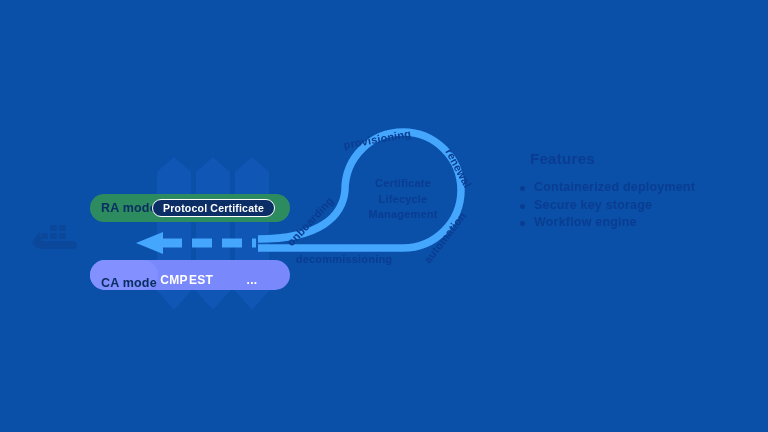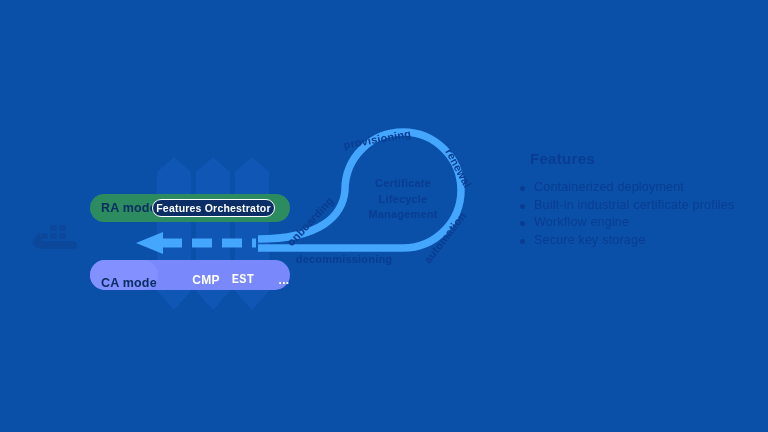--- a/index.html
+++ b/index.html
@@ -19,43 +19,43 @@
 
   .pill-label{position:absolute;font-weight:700;font-size:12.5px;color:var(--pill-text);letter-spacing:.2px;}
   .ra-label{left:101px;top:201px;}
   .ca-label{left:101px;top:276px;}
 
   .column{position:absolute;top:157px;width:34px;height:153px;background:var(--column);
     clip-path:polygon(50% 0,100% 9.8%,100% 87.6%,50% 100%,0 87.6%,0 9.8%);}
   .col-1{left:157px;} .col-2{left:196px;} .col-3{left:235px;}
 
   .proto-label{position:absolute;top:273px;width:34px;text-align:center;font-weight:700;
-    font-size:12px;color:var(--white);letter-spacing:.3px;margin-left:32px;}
-  .proto-1{left:157px;} .proto-2{left:194px;font-family:Liberation Mono, monospace;} .proto-3{left:235px;}
+    font-size:12px;color:var(--white);letter-spacing:.3px;}
+  .proto-1{left:157px;} .proto-2{left:184px;} .proto-3{left:235px;}
 
   .orchestrator{position:absolute;left:152px;top:199px;width:123px;height:18px;background:var(--navy-pill);
     border:1.5px solid var(--white);border-radius:11px;display:flex;align-items:center;justify-content:center;
     color:var(--white);font-weight:700;font-size:10.5px;letter-spacing:.2px;box-sizing:border-box;}
 
   svg.overlay{position:absolute;left:0;top:0;z-index:4;}
   .loop-path{fill:none;stroke:var(--loop);stroke-width:7.5;}
   .dash-line{stroke:var(--loop);stroke-width:9;stroke-dasharray:20 10;fill:none;}
   .arrow-head{fill:var(--loop);}
   .loop-word{fill:var(--dark-text);font-weight:700;font-size:11px;letter-spacing:.2px;
     font-family:"Liberation Sans",sans-serif;}
   .docker{position:absolute;left:30px;top:222px;z-index:1;}
   .docker *{fill:var(--docker);}
 
   .loop-center{position:absolute;left:348px;top:176px;width:110px;text-align:center;z-index:5;
     color:var(--dark-text);font-weight:700;font-size:11px;line-height:15.5px;letter-spacing:.2px;}
 
   .features{position:absolute;left:518px;top:150px;width:240px;z-index:5;color:var(--dark-text);}
   .features h2{margin:0 0 12px 12px;font-size:15px;font-weight:700;letter-spacing:.3px;}
   .features ul{list-style:none;margin:0;padding:0;}
-  .features li{position:relative;padding-left:16px;font-size:12.5px;font-weight:400;
+  .features li{position:relative;padding-left:16px;font-size:12.5px;font-weight:700;
     line-height:17.5px;letter-spacing:.2px;}
   .features li::before{content:"";position:absolute;left:2px;top:7px;width:5px;height:5px;
     border-radius:50%;background:var(--dark-text);}
 
   .z2{z-index:2;} .z3{z-index:3;} .z5{z-index:5;}
 </style>
 </head>
 <body>
 
 <div class="stage">
@@ -85,35 +85,34 @@
     <text class="loop-word" x="378" y="143" text-anchor="middle" transform="rotate(-10 378 143)">provisioning</text>
     <text class="loop-word" x="455" y="170" text-anchor="middle" transform="rotate(62 455 170)">renewal</text>
     <text class="loop-word" x="448" y="240" text-anchor="middle" transform="rotate(-52 448 240)">automation</text>
     <text class="loop-word" x="344" y="263" text-anchor="middle">decommissioning</text>
     <text class="loop-word" x="313" y="224" text-anchor="middle" transform="rotate(-47 313 224)">onboarding</text>
   </svg>
 
   <div class="pill-label ra-label z3">RA mode</div>
   <div class="pill-label ca-label z3">CA mode</div>
 
-  <div class="orchestrator z5">Features Orchestrator</div>
+  <div class="orchestrator z5">Protocol Certificate</div>
 
   <div class="proto-label proto-1 z3">CMP</div>
   <div class="proto-label proto-2 z3">EST</div>
   <div class="proto-label proto-3 z3">...</div>
 
   <div class="loop-center">
     <div>Certificate</div>
     <div>Lifecycle</div>
     <div>Management</div>
   </div>
 
   <div class="features">
     <h2>Features</h2>
     <ul>
       <li>Containerized deployment</li>
-      <li>Built-in industrial certificate profiles</li>
+      <li>Secure key storage</li>
       <li>Workflow engine</li>
-      <li>Secure key storage</li>
     </ul>
   </div>
 
 </div>
 
 </body></html>

